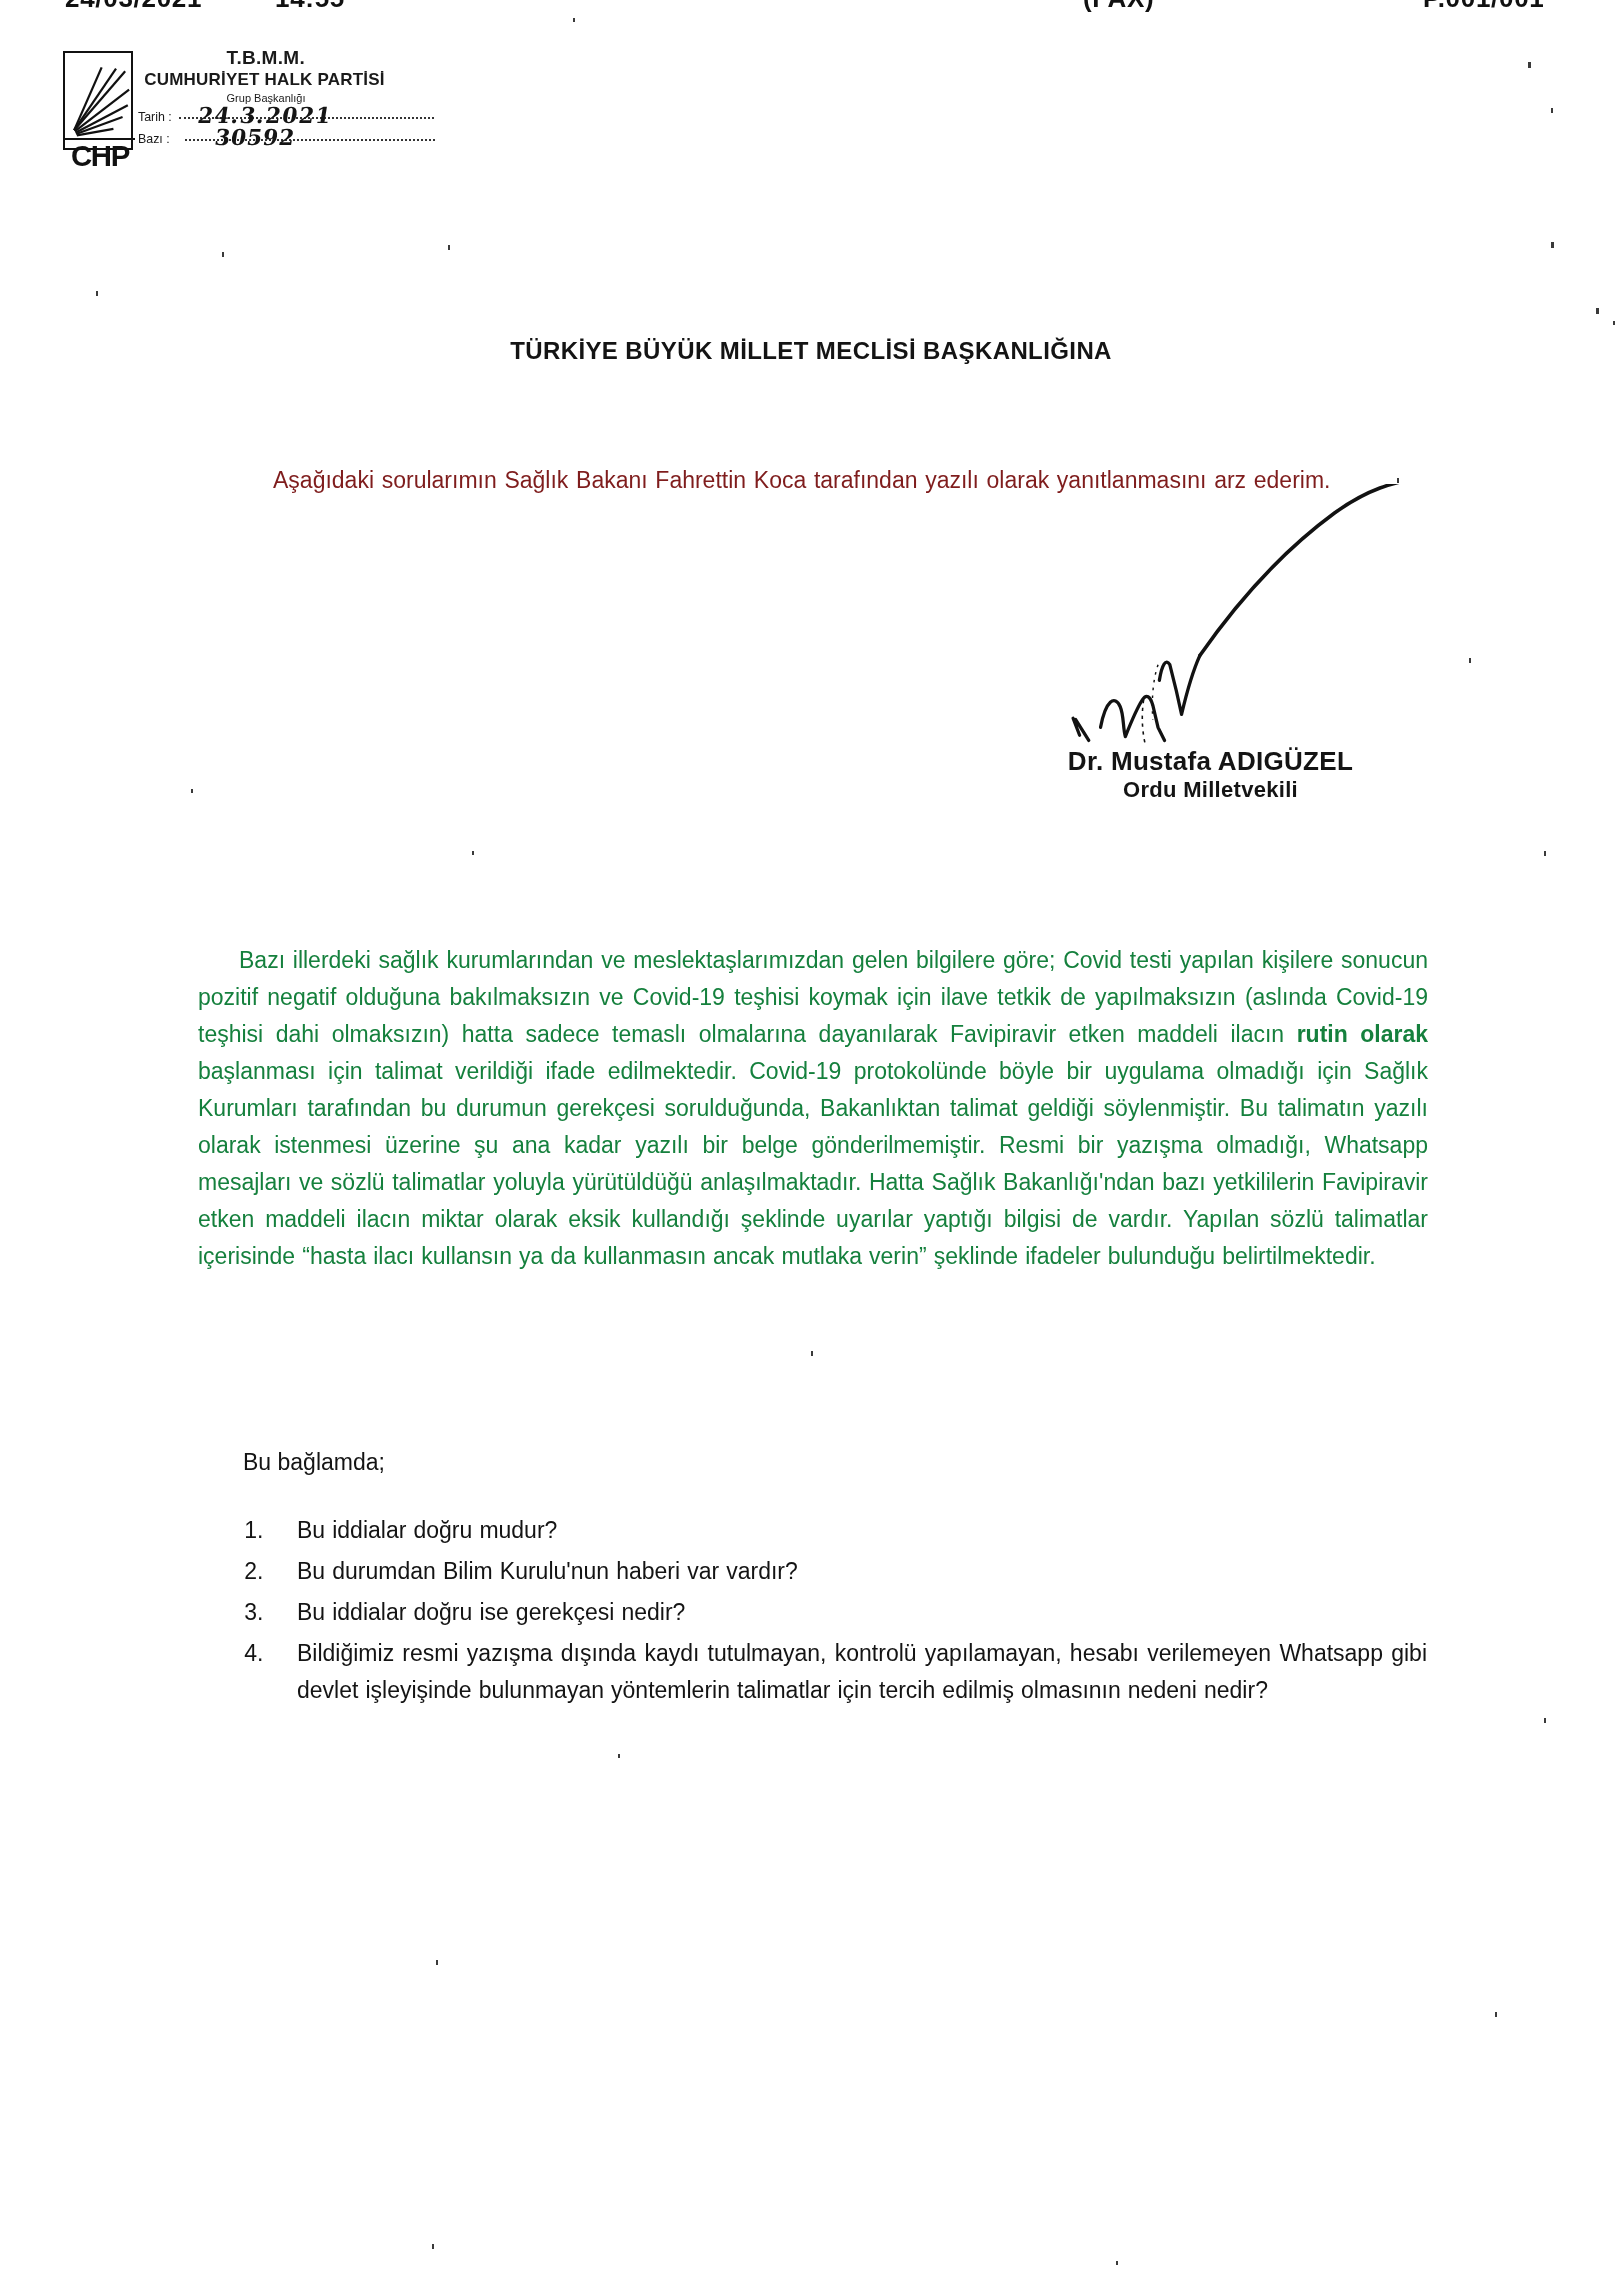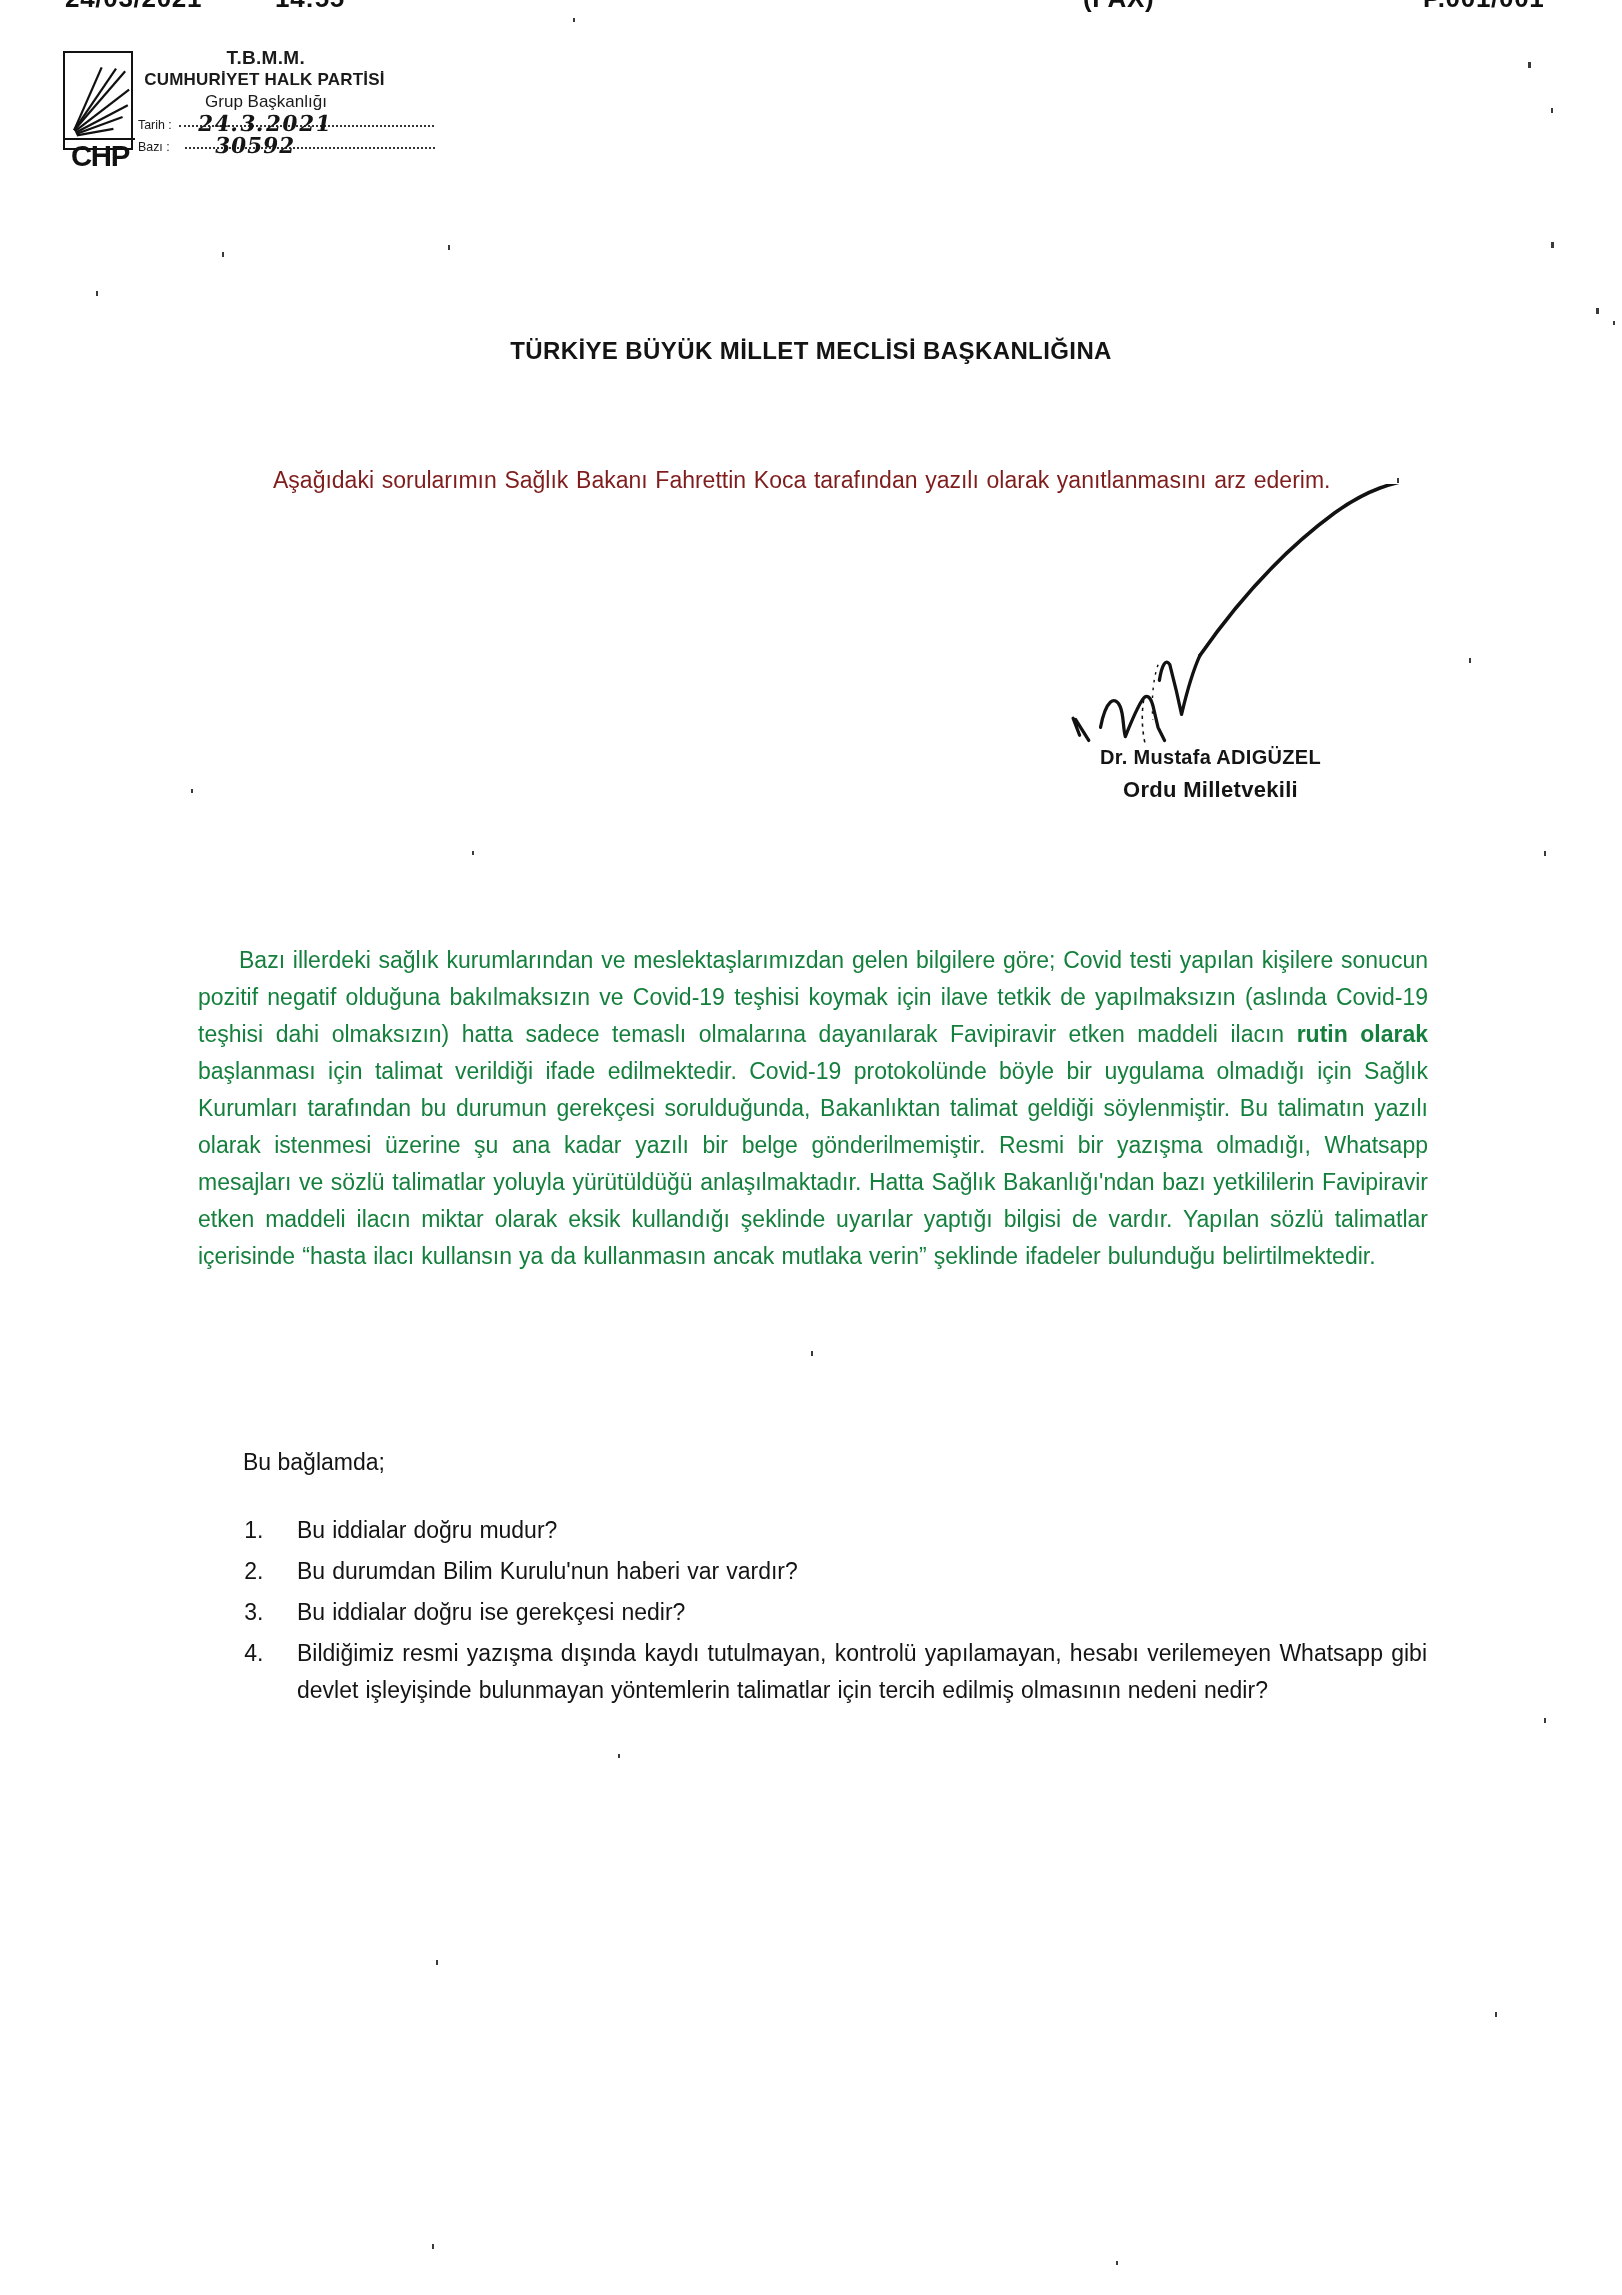--- a/index.html
+++ b/index.html
@@ -103,21 +103,21 @@
     font-weight: bold;
     letter-spacing: 0.2px;
     text-align: center;
     width: 247px;
     margin-left: 5px;
     margin-top: 1.3px;
     color: #1a1a1a;
   }
   .stamp-l3 {
     font-family: "Liberation Sans", sans-serif;
-    font-size: 17px;
+    font-size: 11px;
     text-align: center;
     width: 247px;
     margin-left: 6.5px;
     margin-top: 2px;
     color: #1a1a1a;
   }
   .stamp-field {
     position: relative;
     height: 22px;
     margin-left: 2px;
@@ -187,21 +187,21 @@
     width: 366px;
     height: 262px;
   }
   .sign-name {
     position: absolute;
     left: 916px;
     top: 746px;
     width: 589px;
     text-align: center;
     font-family: "Liberation Sans", sans-serif;
-    font-size: 20px;
+    font-size: 26px;
     font-weight: bold;
     letter-spacing: 0.3px;
     color: #141414;
   }
   .sign-role {
     position: absolute;
     left: 916px;
     top: 777px;
     width: 589px;
     text-align: center;

